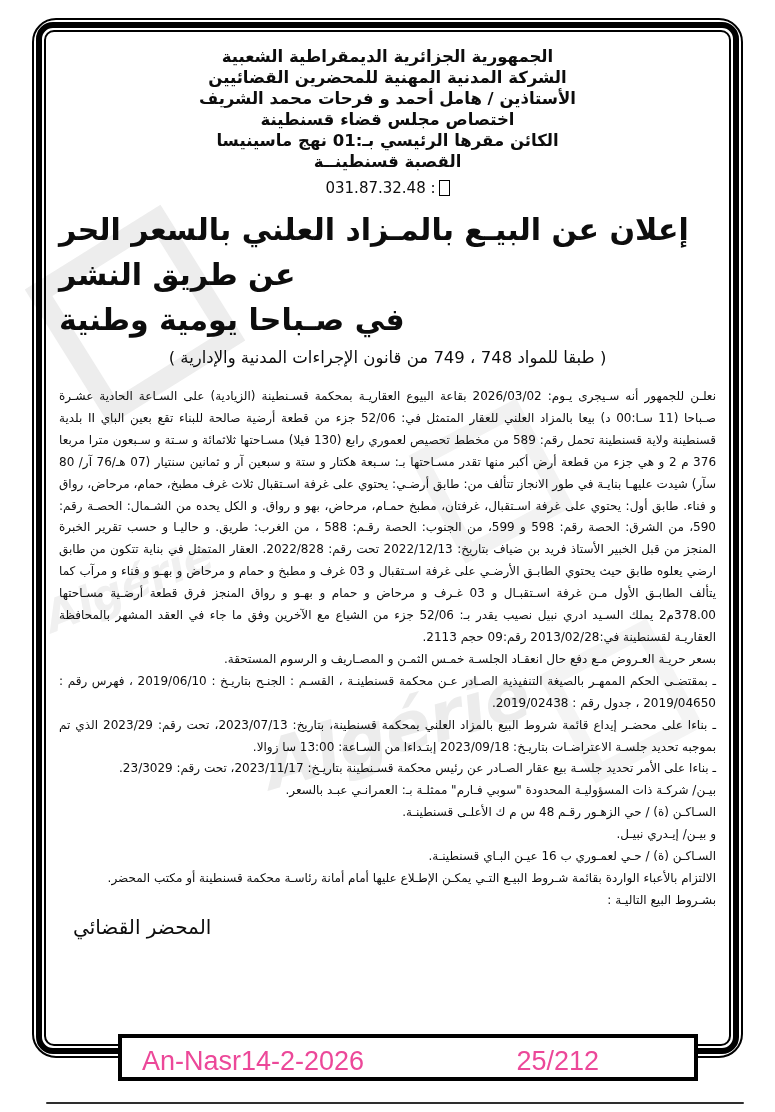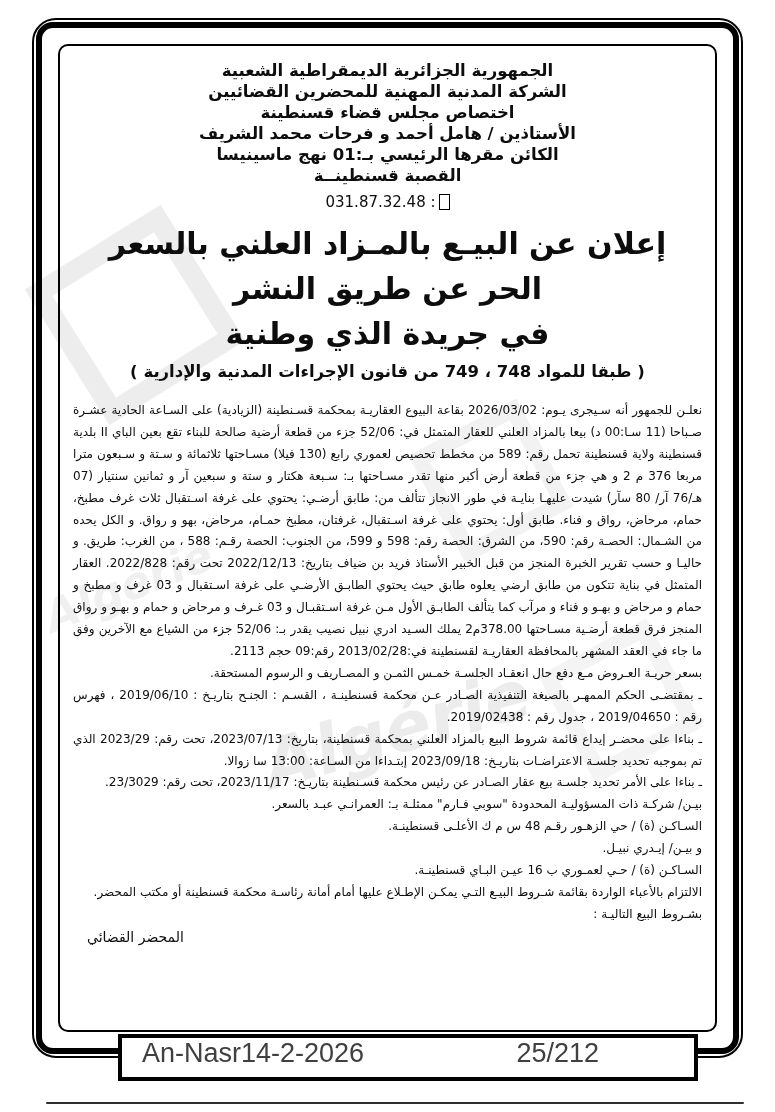--- a/index.html
+++ b/index.html
@@ -11,49 +11,49 @@
   .wm{position:absolute;z-index:0;pointer-events:none;}
   .wm-square{border:20px solid #ededed;width:120px;height:120px;transform:rotate(-32deg);}
   .wm-square2{border:16px solid #f2f2f2;width:90px;height:90px;transform:rotate(-28deg);}
   .wm-text{font-style:italic;color:#ececec;font-weight:bold;white-space:nowrap;}
   
   .frame-outer{
     position:absolute;left:32px;top:18px;width:711px;height:1040px;
     border:2px solid #000;border-radius:24px;padding:2px;box-sizing:border-box;z-index:1;
   }
   .frame-mid{width:100%;height:100%;border:6px solid #000;border-radius:17px;
-    padding:16px;box-sizing:border-box;}
+    padding:2px;box-sizing:border-box;}
   .frame-inner{width:100%;height:100%;border:2px solid #000;border-radius:10px;
     box-sizing:border-box;overflow:hidden;}
   
   .content{
     position:relative;direction:rtl;padding:14px 13px 0 13px;height:100%;
     box-sizing:border-box;overflow:hidden;
   }
   .hdr{ text-align:center;font-weight:bold;font-size:16.5px;line-height:21px; }
   .phone-line{
     direction:ltr;text-align:center;font-size:15px;margin-top:7px;
     display:flex;justify-content:center;align-items:center;gap:3px;
   }
   .tofu{display:inline-block;width:9px;height:14px;border:1.3px solid #000;}
   .big-title{
-    text-align:center;font-weight:bold;font-size:30px;line-height:45px;margin-top:10px;
+    text-align:left;font-weight:bold;font-size:30px;line-height:45px;margin-top:10px;
     letter-spacing:-0.5px;
   }
-  .subtitle{text-align:center;font-weight:bold;font-size:16.5px;margin-top:6px;}
+  .subtitle{text-align:center;font-weight:normal;font-size:16.5px;margin-top:6px;}
   .body-text{margin-top:19px;font-size:12px;line-height:21.9px;text-align:justify;}
   .body-text p{margin:0;}
-  .signature{ text-align:left;font-size:14px;margin-top:3px;padding-left:14px; }
+  .signature{ text-align:left;font-size:20px;margin-top:3px;padding-left:14px; }
   
   .footer-box{
     position:absolute;left:118px;top:1034px;width:580px;height:47px;background:#fff;
     border:4px solid #000;box-sizing:border-box;z-index:5;
-    display:flex;align-items:flex-start;justify-content:space-between;
+    display:flex;align-items:flex-end;justify-content:space-between;
     padding:0 95px 0 20px;
-    font-family:"Liberation Sans",sans-serif;font-size:27px;color:#404040;
+    font-family:"Liberation Sans",sans-serif;font-size:27px;color:#ec4899;
   }
   .bottom-rule{
     position:absolute;left:46px;top:1102px;width:698px;height:2px;background:#2e2e2e;
     border-radius:2px;z-index:2;
   }
 </style>
 </head>
 <body>
 
 <div class="page">
@@ -64,33 +64,33 @@
   <div class="wm wm-text" style="left:260px;top:690px;font-size:68px;transform:rotate(-16deg);">Algérie</div>
   <div class="wm wm-text" style="left:40px;top:560px;font-size:44px;transform:rotate(-22deg);color:#f0f0f0;">Algérie</div>
 
   <div class="frame-outer">
     <div class="frame-mid">
       <div class="frame-inner">
         <div class="content">
 
           <div class="hdr">الجمهورية الجزائرية الديمقراطية الشعبية</div>
           <div class="hdr">الشركة المدنية المهنية للمحضرين القضائيين</div>
+          <div class="hdr">الأستاذين / هامل أحمد و فرحات محمد الشريف</div>
           <div class="hdr">اختصاص مجلس قضاء قسنطينة</div>
-          <div class="hdr">الأستاذين / هامل أحمد و فرحات محمد الشريف</div>
           <div class="hdr">الكائن مقرها الرئيسي بـ:01 نهج ماسينيسا</div>
           <div class="hdr">القصبة قسنطينــة</div>
 
           <div class="phone-line">
             <span>031.87.32.48 :</span>
             <span class="tofu"></span>
           </div>
 
           <div class="big-title">
             <div>إعلان عن البيـع بالمـزاد العلني بالسعر الحر عن طريق النشر</div>
-            <div>في جريدة الذي وطنية</div>
+            <div>في صـباحا يومية وطنية</div>
           </div>
 
           <div class="subtitle">( طبقا للمواد 748 ، 749 من قانون الإجراءات المدنية والإدارية )</div>
 
           <div class="body-text">
             <p>نعلـن للجمهور أنه سـيجرى يـوم: 2026/03/02 بقاعة البيوع العقاريـة بمحكمة قسـنطينة (الزيادية) على السـاعة الحادية عشـرة صـباحا (11 سـا:00 د) بيعا بالمزاد العلني للعقار المتمثل في: 52/06 جزء من قطعة أرضية صالحة للبناء تقع بعين الباي II بلدية قسنطينة ولاية قسنطينة تحمل رقم: 589 من مخطط تحصيص لعموري رابع (130 فيلا) مسـاحتها ثلاثمائة و سـتة و سـبعون مترا مربعا 376 م 2 و هي جزء من قطعة أرض أكبر منها تقدر مسـاحتها بـ: سـبعة هكتار و ستة و سبعين آر و ثمانين سنتيار (07 هـ/76 آر/ 80 سآر) شيدت عليهـا بنايـة في طور الانجاز تتألف من: طابق أرضـي: يحتوي على غرفة اسـتقبال ثلاث غرف مطبخ، حمام، مرحاض، رواق و فناء. طابق أول: يحتوي على غرفة اسـتقبال، غرفتان، مطبخ حمـام، مرحاض، بهو و رواق. و الكل يحده من الشـمال: الحصـة رقم: 590، من الشرق: الحصة رقم: 598 و 599، من الجنوب: الحصة رقـم: 588 ، من الغرب: طريق. و حاليـا و حسب تقرير الخبرة المنجز من قبل الخبير الأستاذ فريد بن ضياف بتاريخ: 2022/12/13 تحت رقم: 2022/828. العقار المتمثل في بناية تتكون من طابق ارضي يعلوه طابق حيث يحتوي الطابـق الأرضـي على غرفة اسـتقبال و 03 غرف و مطبخ و حمام و مرحاض و بهـو و فناء و مرآب كما يتألف الطابـق الأول مـن غرفة اسـتقبـال و 03 غـرف و مرحاض و حمام و بهـو و رواق المنجز فرق قطعة أرضـية مسـاحتها 378.00م2 يملك السـيد ادري نبيل نصيب يقدر بـ: 52/06 جزء من الشياع مع الآخرين وفق ما جاء في العقد المشهر بالمحافظة العقاريـة لقسنطينة في:2013/02/28 رقم:09 حجم 2113.</p>
             <p>بسعر حريـة العـروض مـع دفع حال انعقـاد الجلسـة خمـس الثمـن و المصـاريف و الرسوم المستحقة.</p>
             <p>ـ بمقتضـى الحكم الممهـر بالصيغة التنفيذية الصـادر عـن محكمة قسنطينـة ، القسـم : الجنـح بتاريـخ : 2019/06/10 ، فهرس رقم : 2019/04650 ، جدول رقم : 2019/02438.</p>
             <p>ـ بناءا على محضـر إيداع قائمة شروط البيع بالمزاد العلني بمحكمة قسنطينة، بتاريخ: 2023/07/13، تحت رقم: 2023/29 الذي تم بموجبه تحديد جلسـة الاعتراضـات بتاريـخ: 2023/09/18 إبتـداءا من السـاعة: 13:00 سا زوالا.</p>
             <p>ـ بناءا على الأمر تحديد جلسـة بيع عقار الصـادر عن رئيس محكمة قسـنطينة بتاريـخ: 2023/11/17، تحت رقم: 23/3029.</p>

